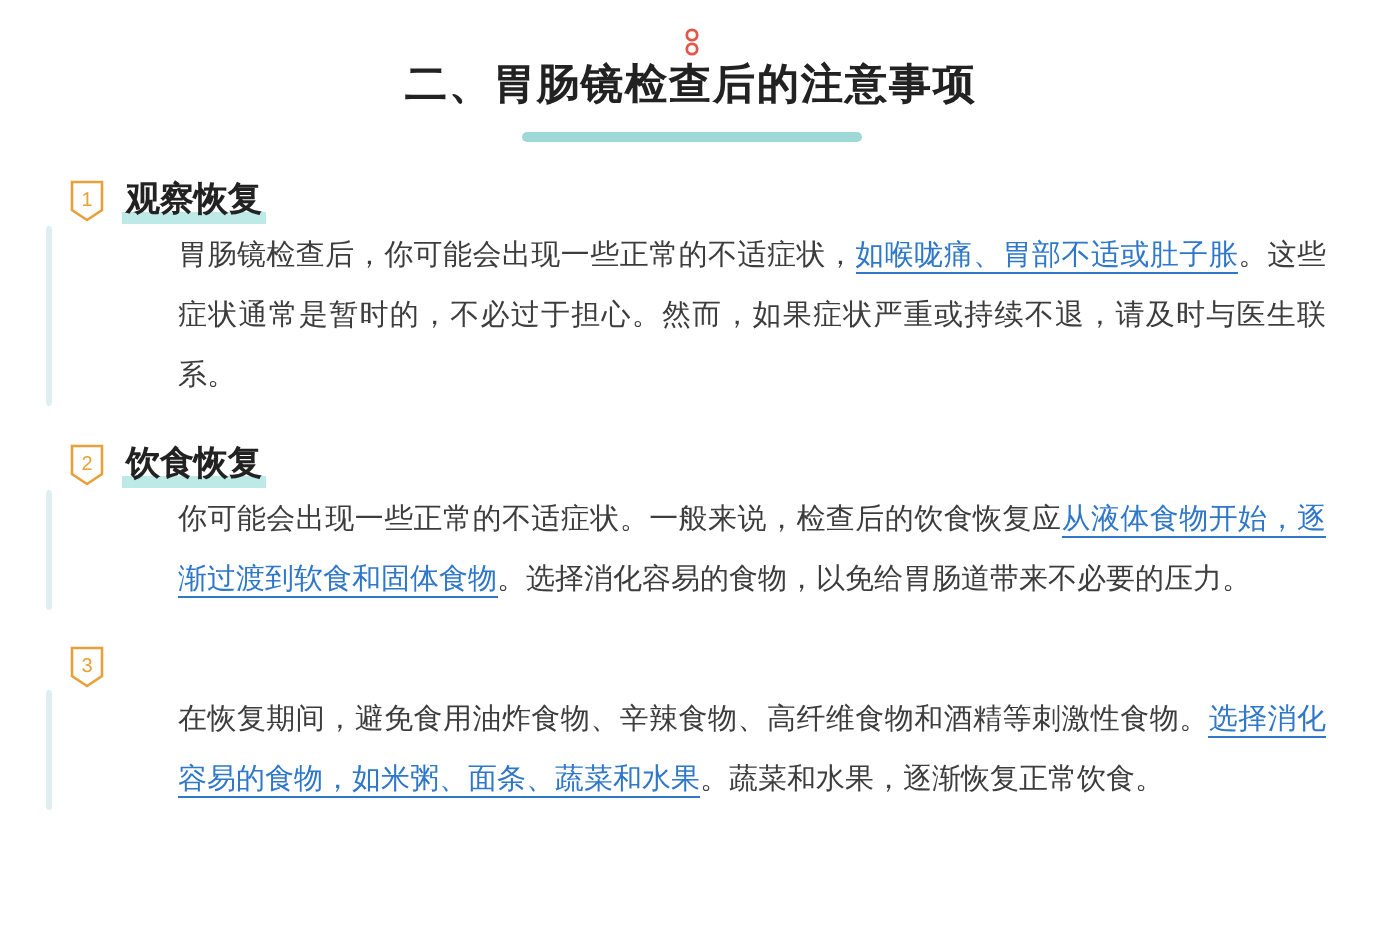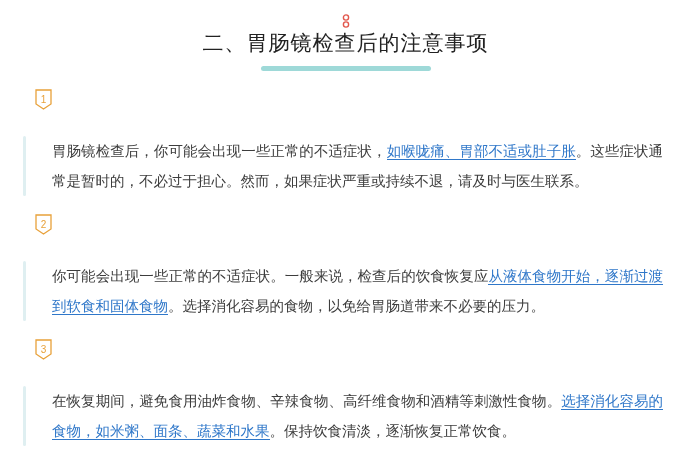--- a/index.html
+++ b/index.html
@@ -31,21 +31,21 @@
   }
   .ornament svg { display: inline-block; }
 
   
   .title-wrap {
     text-align: center;
     margin-top: 2px;
   }
   .title {
     font-size: 21px;
-    font-weight: normal;
+    font-weight: bold;
     color: #222222;
     letter-spacing: 1px;
     line-height: 30px;
   }
   .title-underline {
     width: 170px;
     height: 5px;
     background: #9ed9d8;
     border-radius: 3px;
     margin: 8px auto 0 auto;
@@ -95,21 +95,22 @@
     right: 0;
     bottom: 0px;
     height: 6px;
     background: #bde9e6;
     z-index: -1;
   }
   .sec-title span.txt { position: relative; z-index: 1; }
 
   .body-wrap {
     display: flex;
-    margin-top: 26px;
+    margin-top: 1px;
+    gap: 37px;
   }
   .left-bar {
     width: 3px;
     flex: 0 0 auto;
     background: #dfeff1;
     border-radius: 2px;
     margin-left: 1px;
   }
   .para {
     flex: 1 1 auto;
@@ -143,37 +144,45 @@
   </div>
 
   <div class="section">
     <div class="sec-head">
       <div class="badge">
         <svg width="19" height="21" viewBox="0 0 19 21" aria-hidden="true">
           <path d="M2 1 H17 V15 L9.5 20 L2 15 Z" fill="none" stroke="#e8a13a" stroke-width="1.3"></path>
         </svg>
         <div class="num">1</div>
       </div>
+      <div class="sec-title">
+        <span class="sec-title-hl"></span>
+        <span class="txt">观察恢复</span>
+      </div>
     </div>
     <div class="body-wrap">
       <div class="left-bar"></div>
       <div class="para">
         <span>胃肠镜检查后，你可能会出现一些正常的不适症状，</span><span class="hl-blue">如喉咙痛、胃部不适或肚子胀</span><span>。这些症状通常是暂时的，不必过于担心。然而，如果症状严重或持续不退，请及时与医生联系。</span>
       </div>
     </div>
   </div>
 
   <div class="section">
     <div class="sec-head">
       <div class="badge">
         <svg width="19" height="21" viewBox="0 0 19 21" aria-hidden="true">
           <path d="M2 1 H17 V15 L9.5 20 L2 15 Z" fill="none" stroke="#e8a13a" stroke-width="1.3"></path>
         </svg>
         <div class="num">2</div>
       </div>
+      <div class="sec-title">
+        <span class="sec-title-hl"></span>
+        <span class="txt">饮食恢复</span>
+      </div>
     </div>
     <div class="body-wrap">
       <div class="left-bar"></div>
       <div class="para">
         <span>你可能会出现一些正常的不适症状。一般来说，检查后的饮食恢复应</span><span class="hl-blue">从液体食物开始，逐渐过渡到软食和固体食物</span><span>。选择消化容易的食物，以免给胃肠道带来不必要的压力。</span>
       </div>
     </div>
   </div>
 
   <div class="section">
@@ -181,18 +190,18 @@
       <div class="badge">
         <svg width="19" height="21" viewBox="0 0 19 21" aria-hidden="true">
           <path d="M2 1 H17 V15 L9.5 20 L2 15 Z" fill="none" stroke="#e8a13a" stroke-width="1.3"></path>
         </svg>
         <div class="num">3</div>
       </div>
     </div>
     <div class="body-wrap">
       <div class="left-bar"></div>
       <div class="para">
-        <span>在恢复期间，避免食用油炸食物、辛辣食物、高纤维食物和酒精等刺激性食物。</span><span class="hl-blue">选择消化容易的食物，如米粥、面条、蔬菜和水果</span><span>。保持饮食清淡，逐渐恢复正常饮食。</span>
+        <span>在恢复期间，避免食用油炸食物、辛辣食物、高纤维食物和酒精等刺激性食物。</span><span class="hl-blue">选择消化容易的食物，如米粥、面条、蔬菜和水果</span><span>。蔬菜和水果，逐渐恢复正常饮食。</span>
       </div>
     </div>
   </div>
 
 </div>
 
 </body></html>

